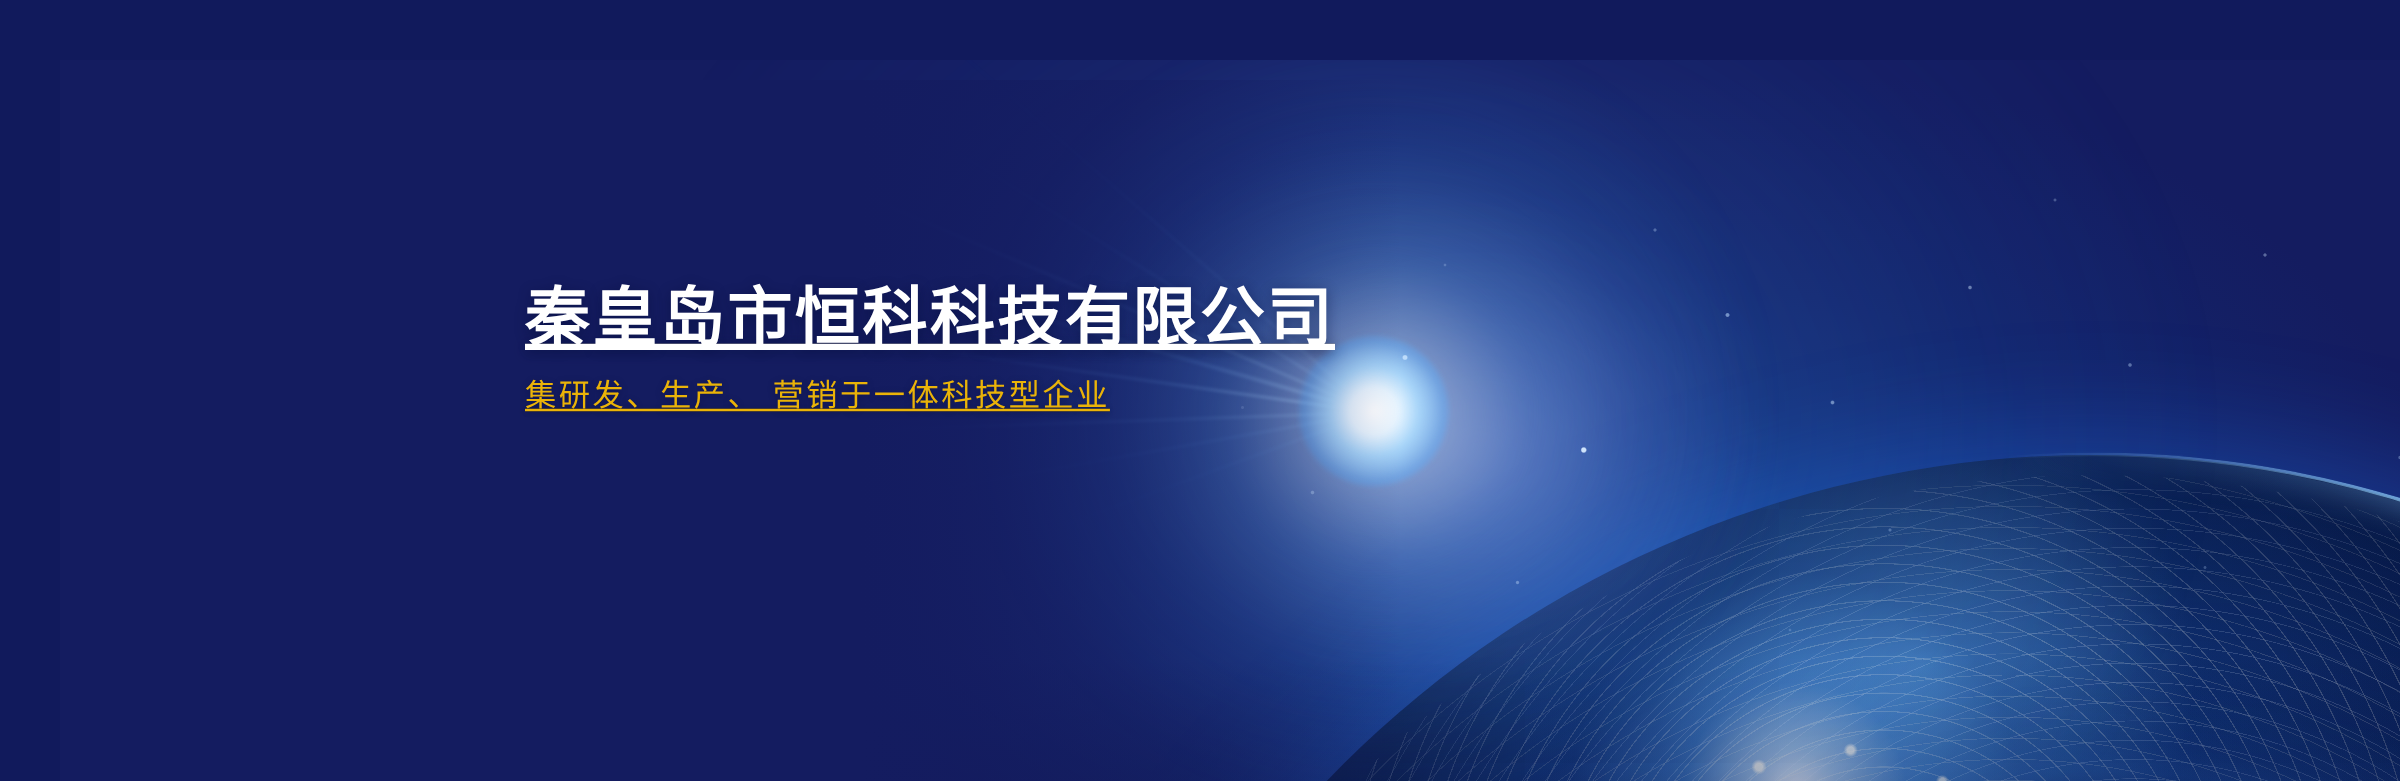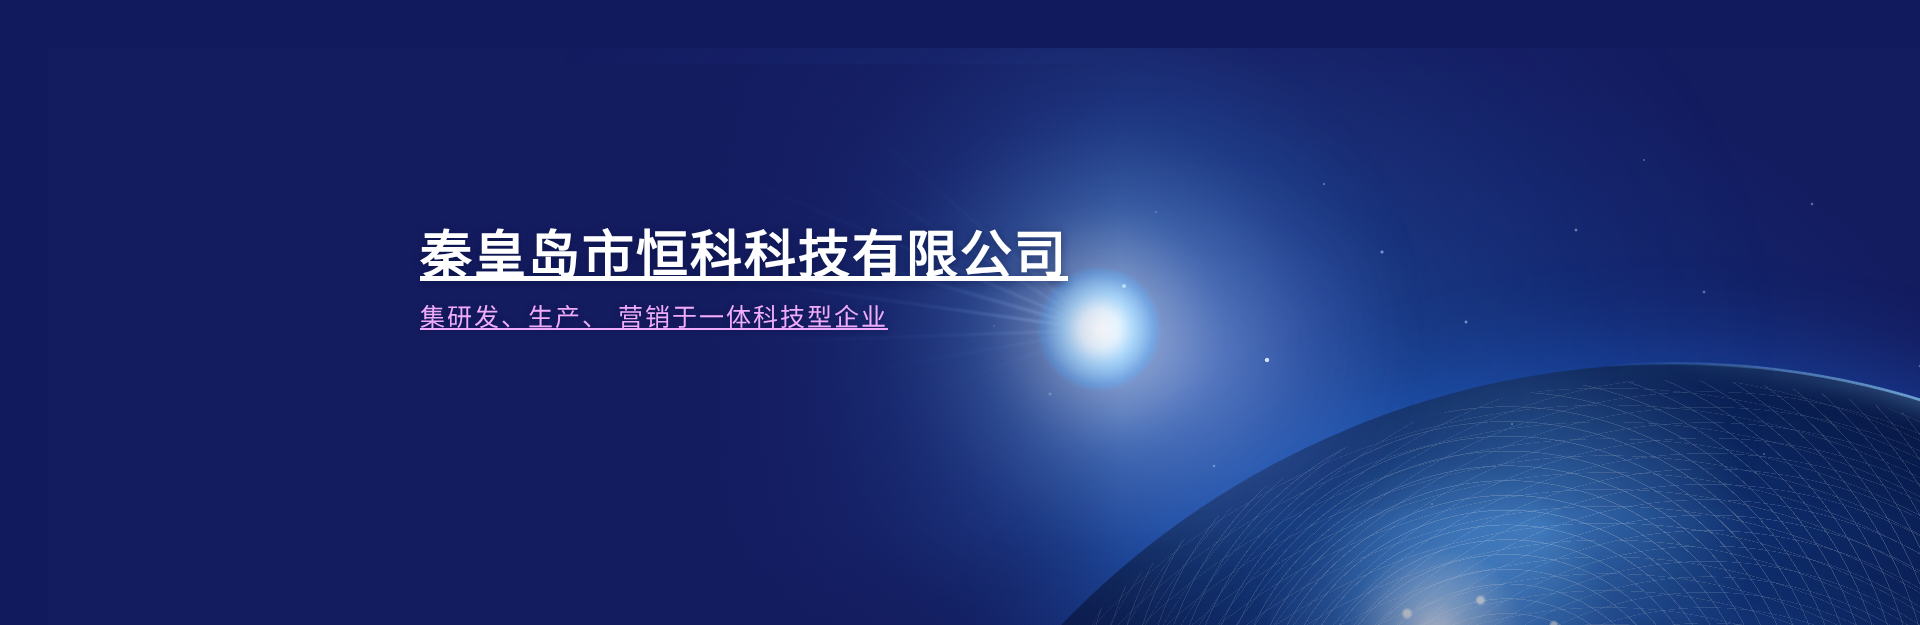--- a/index.html
+++ b/index.html
@@ -289,21 +289,21 @@
     color:#ffffff;
     letter-spacing:2px;
     white-space:nowrap;
     text-shadow:0 2px 10px rgba(0,10,50,.45);
   }
   .subline{
     margin-top:14px;
     font-size:25px;
     line-height:34px;
     font-weight:400;
-    color:#f0abfc;
+    color:#eab308;
     letter-spacing:2px;
     white-space:nowrap;
     text-shadow:0 1px 6px rgba(0,10,50,.40);
   }
 
   
   .bottom-strip{
     position:absolute;
     left:0; bottom:0;
     width:1920px; height:7px;

